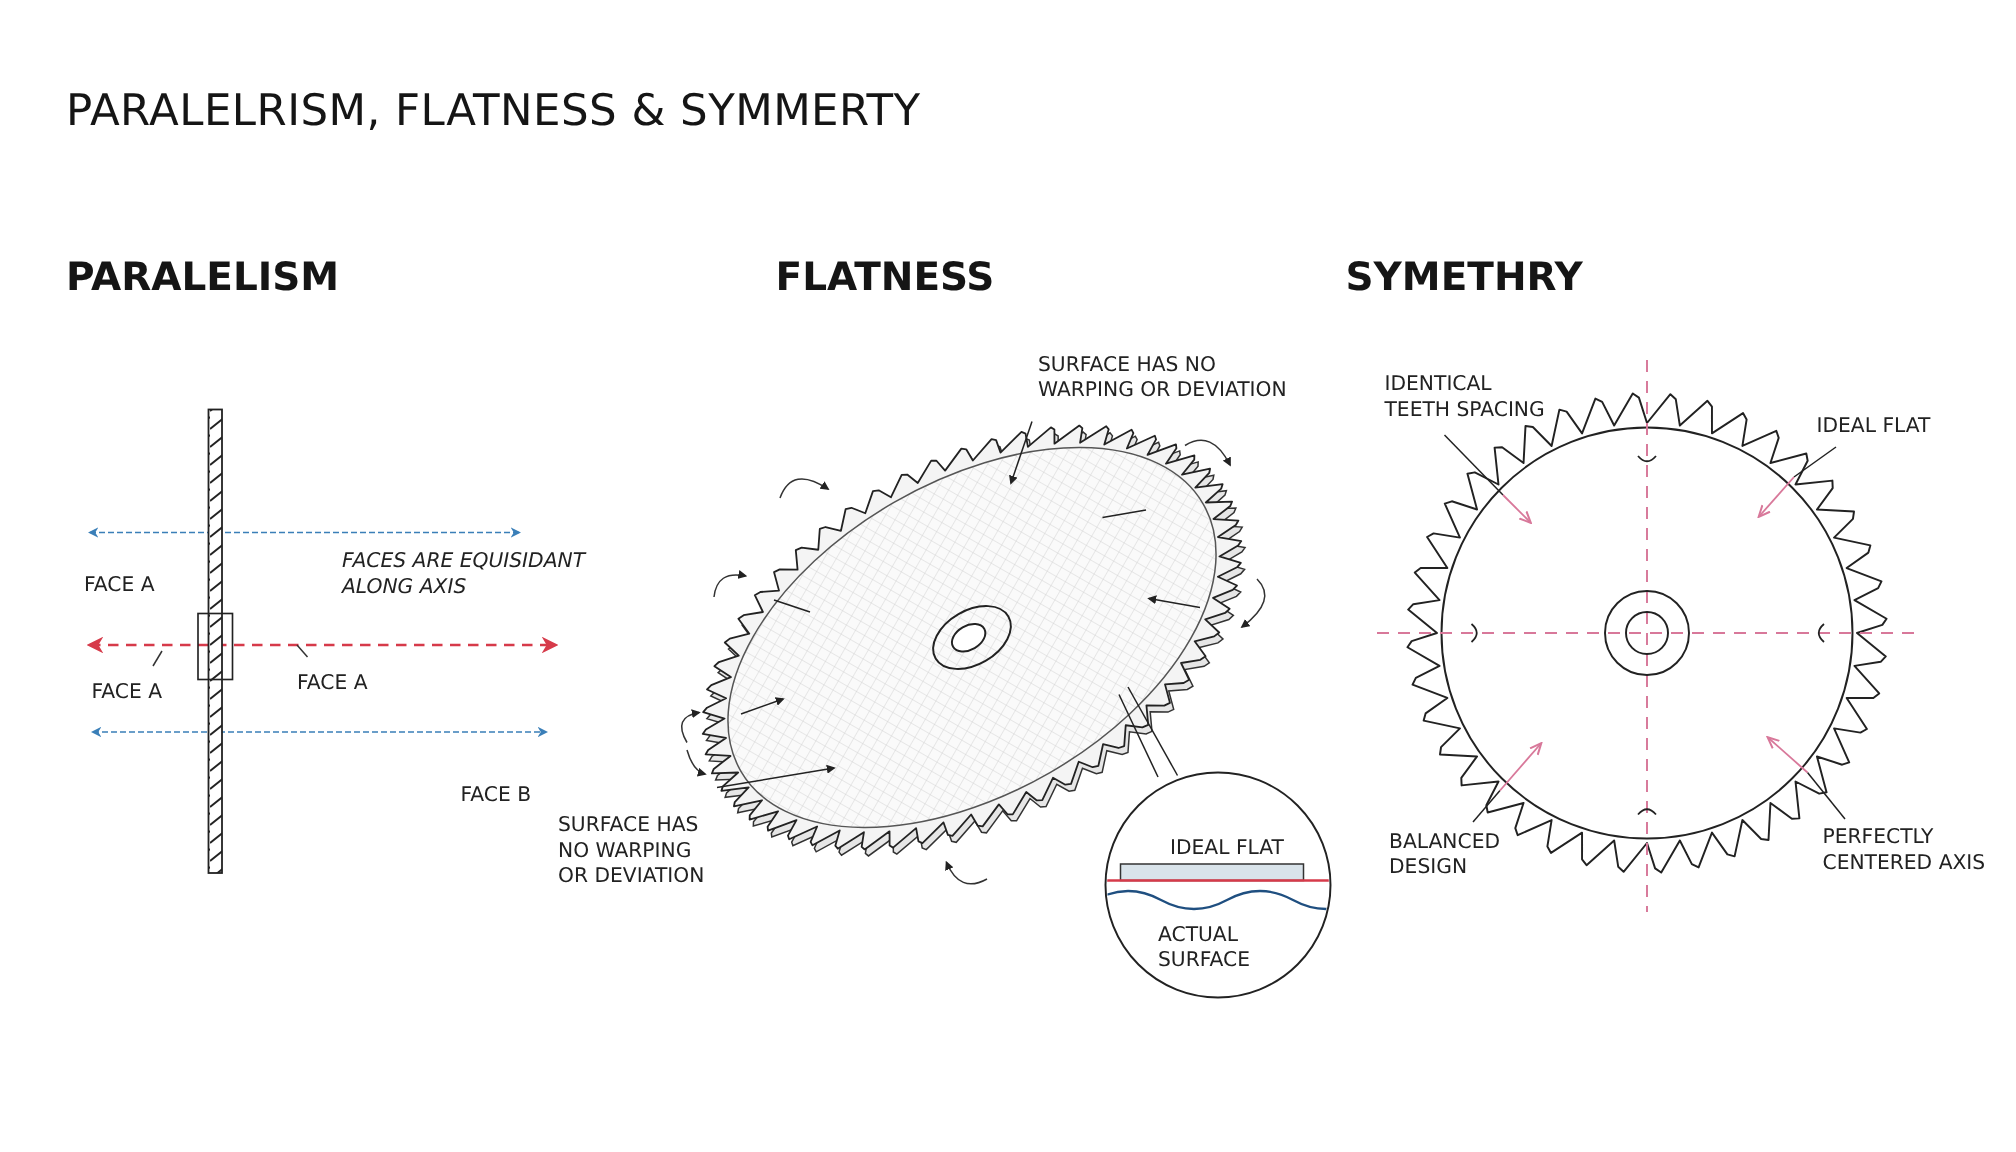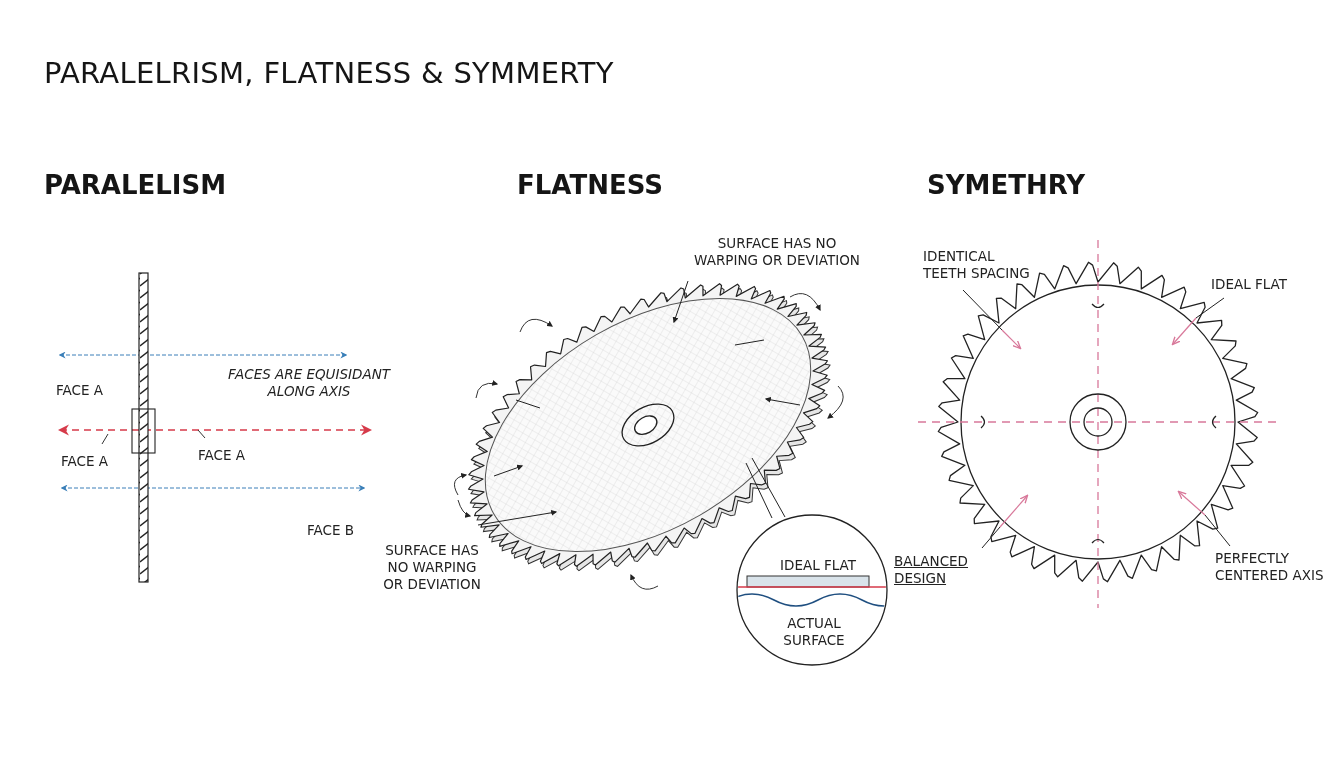--- a/index.html
+++ b/index.html
@@ -2,31 +2,31 @@
 <html><head>
 <meta charset="utf-8">
 <style>
   html, body { margin: 0; padding: 0; background: #ffffff; }
   body { width: 1344px; height: 768px; position: relative; overflow: hidden;
          font-family: "DejaVu Sans", "Liberation Sans", sans-serif; color: #1a1a1a; }
   .title { position: absolute; left: 44px; top: 56px; font-size: 29px; font-weight: normal;
            letter-spacing: 0.3px; color: #151515; white-space: nowrap; }
   .section-title { position: absolute; top: 170px; font-size: 26px; font-weight: bold; color: #151515; white-space: nowrap; }
   .lbl { position: absolute; font-size: 13.5px; line-height: 17px; color: #222; white-space: nowrap; }
-  .center { text-align: center; }
+  .center { }
   svg.canvas { position: absolute; left: 0; top: 0; }
 </style>
 </head>
 <body>
 
 <div class="title">PARALELRISM, FLATNESS &amp; SYMMERTY</div>
 
 <div class="section-title" style="left:44px;">PARALELISM</div>
 <div class="section-title" style="left:474px;margin-left:43px;">FLATNESS</div>
-<div class="section-title" style="left:927px;">SYMETHRY</div>
+<div class="section-title" style="left:897px;">SYMETHRY</div>
 
 <svg class="canvas" width="1344" height="768" viewBox="0 0 1344 768">
   <defs>
     <pattern id="hatch" width="10" height="12" patternUnits="userSpaceOnUse">
       <rect width="10" height="12" fill="#fff"></rect>
       <path d="M0 10 L10 2" stroke="#222" stroke-width="1.4"></path>
     </pattern>
     <pattern id="grid" width="7" height="7" patternUnits="userSpaceOnUse" patternTransform="rotate(-30)">
       <rect width="7" height="7" fill="#fafafa"></rect>
       <path d="M7 0 L0 0 0 7" fill="none" stroke="#cfcfcf" stroke-width="0.6"></path>
@@ -162,20 +162,20 @@
 <div class="lbl center" style="left:772px; top:615px; width:84px;">
   <div>ACTUAL</div>
   <div>SURFACE</div>
 </div>
 
 <div class="lbl" style="left:923px; top:248px;">
   <div>IDENTICAL</div>
   <div>TEETH SPACING</div>
 </div>
 <div class="lbl" style="left:1211px; top:276px;">IDEAL FLAT</div>
-<div class="lbl" style="left:894px; top:553px;text-decoration:underline;">
+<div class="lbl" style="left:926px; top:553px;">
   <div>BALANCED</div>
   <div>DESIGN</div>
 </div>
 <div class="lbl" style="left:1215px; top:550px;">
   <div>PERFECTLY</div>
   <div>CENTERED AXIS</div>
 </div>
 
 </body></html>

